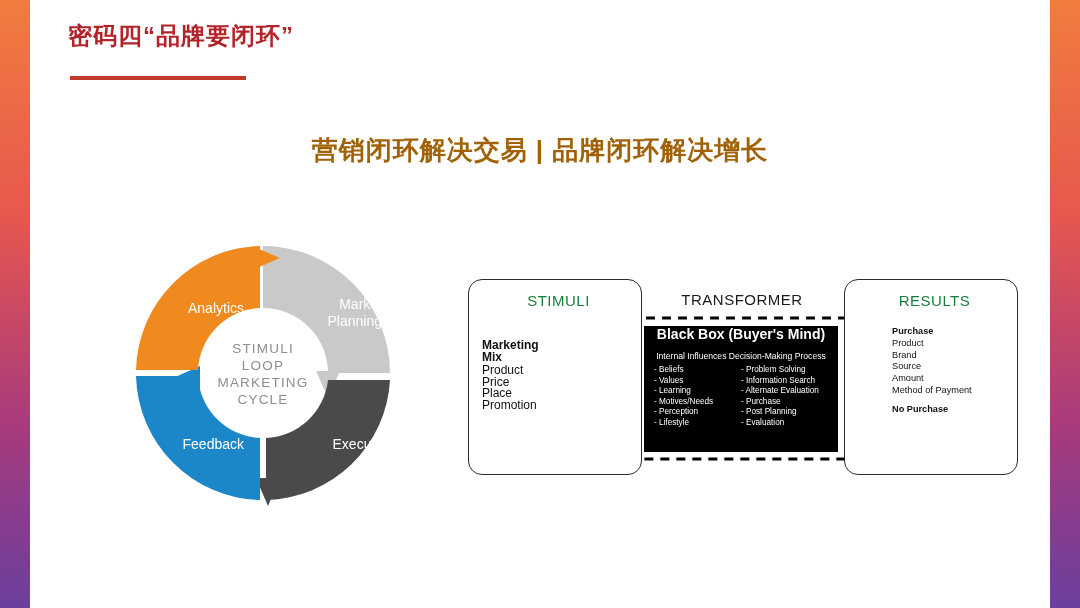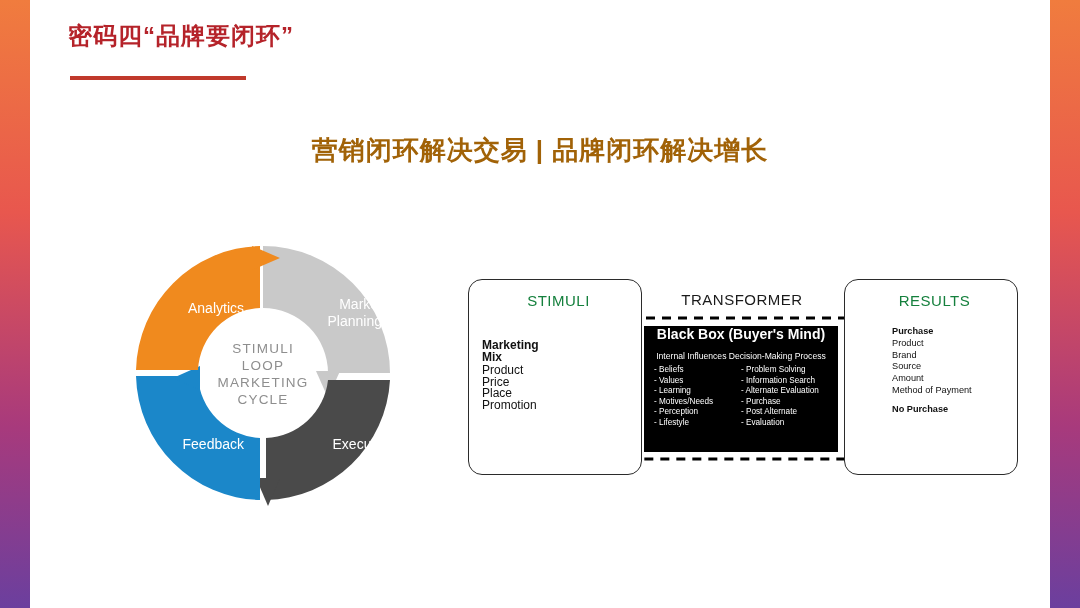--- a/index.html
+++ b/index.html
@@ -292,21 +292,21 @@
           <div>- Learning</div>
           <div>- Motives/Needs</div>
           <div>- Perception</div>
           <div>- Lifestyle</div>
         </div>
         <div class="bb-col">
           <div>- Problem Solving</div>
           <div>- Information Search</div>
           <div>- Alternate Evaluation</div>
           <div>- Purchase</div>
-          <div>- Post Alternate</div>
+          <div>- Post Planning</div>
           <div>- Evaluation</div>
         </div>
       </div>
     </div>
 
     <div class="res-list">
       <div class="hd">Purchase</div>
       <div>Product</div>
       <div>Brand</div>
       <div>Source</div>

